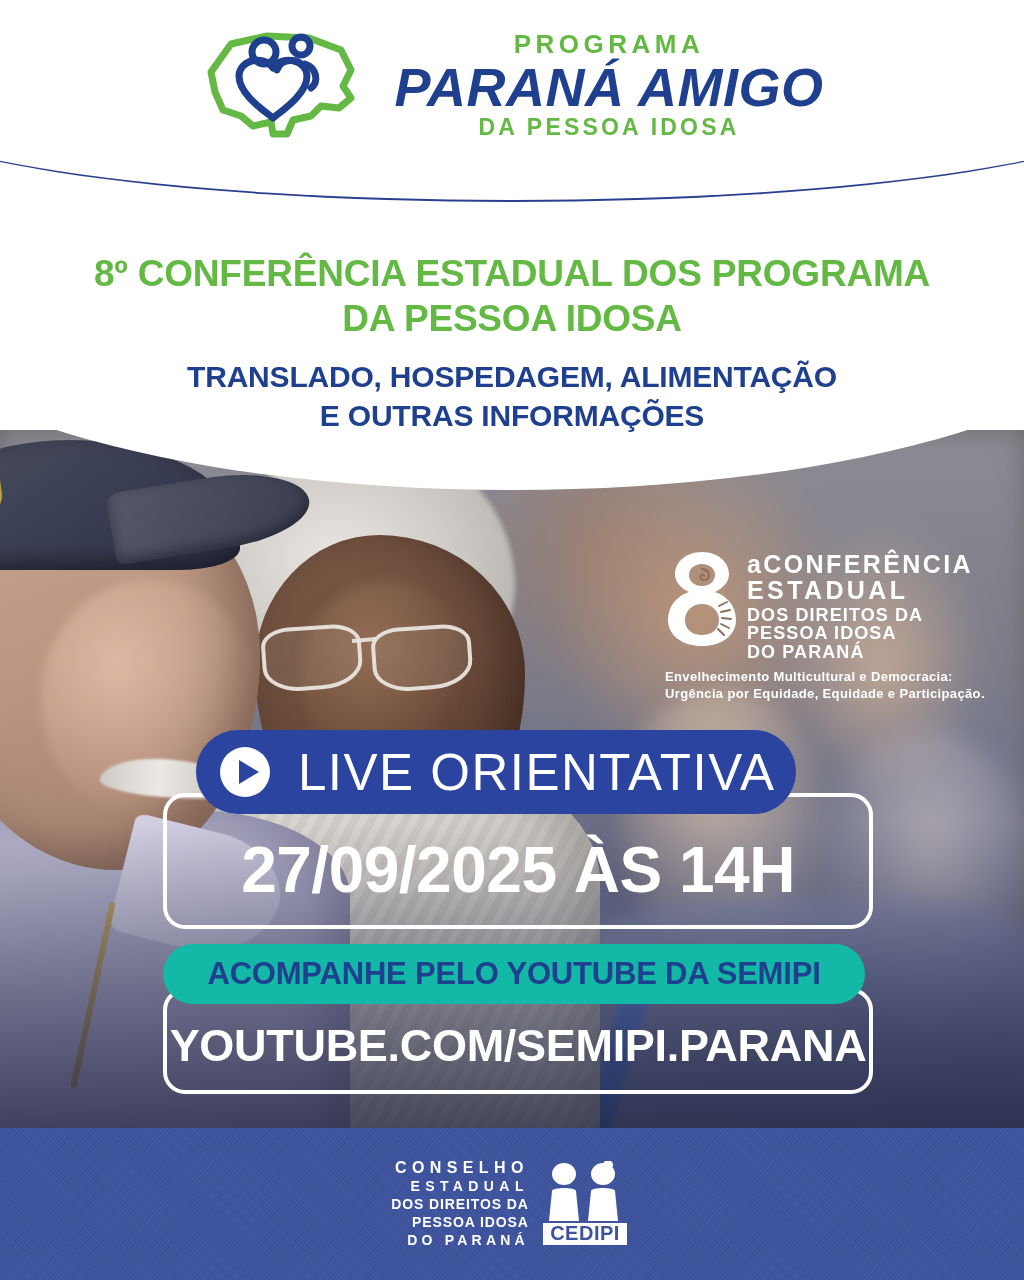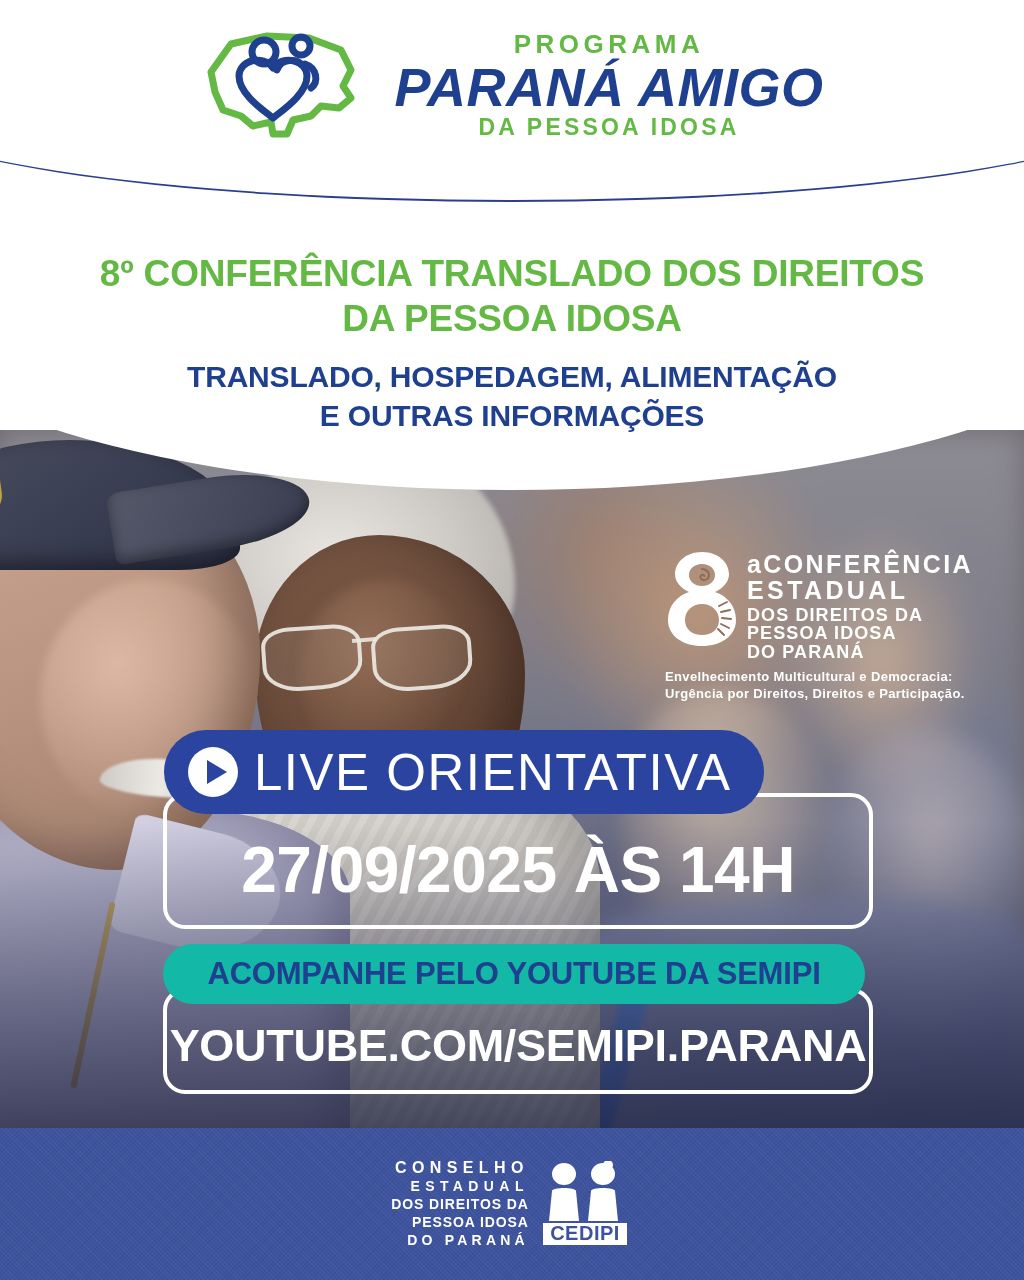--- a/index.html
+++ b/index.html
@@ -318,30 +318,30 @@
     font-size: 13px;
     font-weight: bold;
     letter-spacing: .35px;
     line-height: 1.34;
     text-align: left;
   }
 
   
   .live-pill {
     position: absolute;
-    left: 164px; top: 730px;
+    left: 196px; top: 730px;
     width: 600px; height: 84px;
     background: #2a44a0;
     border-radius: 42px;
     z-index: 12;
     display: flex;
     align-items: center;
     padding-left: 22px;
     box-sizing: border-box;
-    gap: 14px;
+    gap: 26px;
   }
   .play-icon { width: 54px; height: 54px; flex: 0 0 auto; }
   .live-text {
     font-size: 51px;
     color: #ffffff;
     letter-spacing: 1.5px;
     font-weight: 300;
     white-space: nowrap;
   }
 
@@ -517,21 +517,21 @@
     </svg>
     <div class="logo-words">
       <div class="logo-programa">PROGRAMA</div>
       <div class="logo-title">PARANÁ AMIGO</div>
       <div class="logo-sub">DA PESSOA IDOSA</div>
     </div>
   </div>
 
   <div class="title-block">
     <div class="t-conf">
-      <div>8º CONFERÊNCIA TRANSLADO DOS DIREITOS</div>
+      <div>8º CONFERÊNCIA ESTADUAL DOS PROGRAMA</div>
       <div>DA PESSOA IDOSA</div>
     </div>
     <div class="t-details">
       <div>TRANSLADO, HOSPEDAGEM, ALIMENTAÇÃO</div>
       <div>E OUTRAS INFORMAÇÕES</div>
     </div>
   </div>
 
   <div class="conf-badge">
     <div class="cb-main">
@@ -553,21 +553,21 @@
           <span class="ord">a</span><span>CONFERÊNCIA</span>
         </div>
         <div class="cb-l2">ESTADUAL</div>
         <div class="cb-l3">DOS DIREITOS DA</div>
         <div class="cb-l4">PESSOA IDOSA</div>
         <div class="cb-l5">DO PARANÁ</div>
       </div>
     </div>
     <div class="cb-tag">
       <div>Envelhecimento Multicultural e Democracia:</div>
-      <div>Urgência por Direitos, Direitos e Participação.</div>
+      <div>Urgência por Equidade, Equidade e Participação.</div>
     </div>
   </div>
 
   <div class="date-box">
     <div class="date-text">27/09/2025 ÀS 14H</div>
   </div>
 
   <div class="live-pill">
     <svg class="play-icon" viewBox="0 0 54 54">
       <circle cx="27" cy="27" r="25" fill="#ffffff"></circle>

